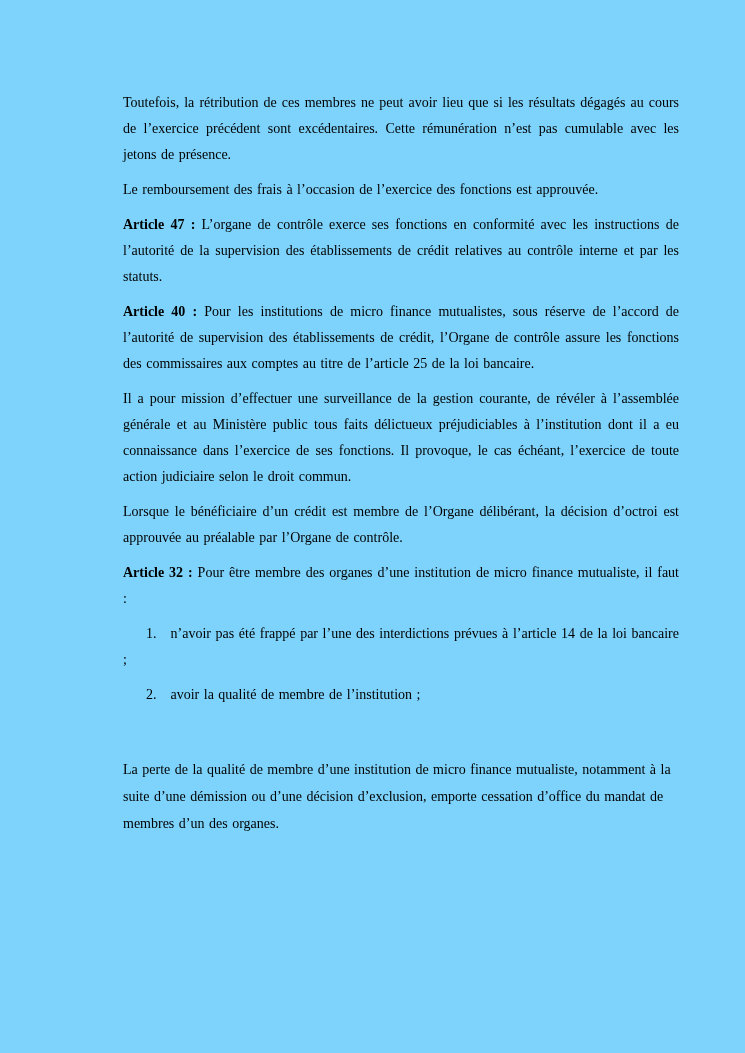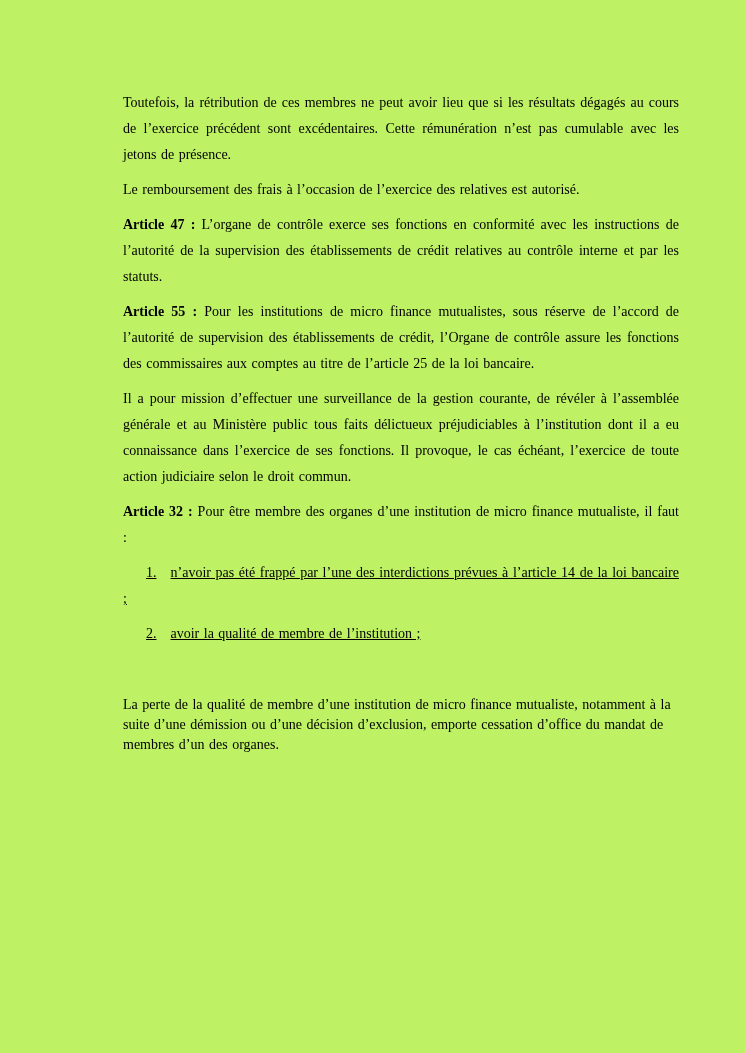--- a/index.html
+++ b/index.html
@@ -8,73 +8,75 @@
     width: 745px;
     height: 1053px;
     font-family: "Liberation Serif", "DejaVu Serif", serif;
     color: #000000;
     overflow: hidden;
   }
   .page {
     width: 745px;
     height: 1053px;
     padding: 90px 66px 0 123px;
-    background: #bef264;
+    background: #7dd3fc;
   }
   .para {
     font-size: 14px;
     line-height: 26px;
     text-align: justify;
     margin-bottom: 9px;
     word-spacing: 1px;
   }
   .para .lead {
     font-weight: bold;
     font-family: Liberation Serif, serif;
   }
   .list-item {
     text-indent: 23px;
-    text-decoration: underline;
   }
   .list-item .num {
     margin-right: 14px;
   }
   .gap-before {
     margin-top: 48px;
   }
   .ragged {
     text-align: left;
-    line-height: 20px;
+    line-height: 27px;
   }
 </style>
 </head>
 <body>
 
 <div class="page">
 
   <p class="para">
     <span>Toutefois, la rétribution de ces membres ne peut avoir lieu que si les résultats dégagés au cours de l’exercice précédent sont excédentaires. Cette rémunération n’est pas cumulable avec les jetons de présence.</span>
   </p>
 
   <p class="para">
-    <span>Le remboursement des frais à l’occasion de l’exercice des relatives est autorisé.</span>
+    <span>Le remboursement des frais à l’occasion de l’exercice des fonctions est approuvée.</span>
   </p>
 
   <p class="para">
     <span class="lead">Article 47 :</span><span> L’organe de contrôle exerce ses fonctions en conformité avec les instructions de l’autorité de la supervision des établissements de crédit relatives au contrôle interne et par les statuts.</span>
   </p>
 
   <p class="para">
-    <span class="lead">Article 55 :</span><span> Pour les institutions de micro finance mutualistes, sous réserve de l’accord de l’autorité de supervision des établissements de crédit, l’Organe de contrôle assure les fonctions des commissaires aux comptes au titre de l’article 25 de la loi bancaire.</span>
+    <span class="lead">Article 40 :</span><span> Pour les institutions de micro finance mutualistes, sous réserve de l’accord de l’autorité de supervision des établissements de crédit, l’Organe de contrôle assure les fonctions des commissaires aux comptes au titre de l’article 25 de la loi bancaire.</span>
   </p>
 
   <p class="para">
     <span>Il a pour mission d’effectuer une surveillance de la gestion courante, de révéler à l’assemblée générale et au Ministère public tous faits délictueux préjudiciables à l’institution dont il a eu connaissance dans l’exercice de ses fonctions. Il provoque, le cas échéant, l’exercice de toute action judiciaire selon le droit commun.</span>
   </p>
 
+  <p class="para">
+    <span>Lorsque le bénéficiaire d’un crédit est membre de l’Organe délibérant, la décision d’octroi est approuvée au préalable par l’Organe de contrôle.</span>
+  </p>
 
   <p class="para">
     <span class="lead">Article 32 :</span><span> Pour être membre des organes d’une institution de micro finance mutualiste, il faut :</span>
   </p>
 
   <p class="para list-item">
     <span class="num">1.</span><span>n’avoir pas été frappé par l’une des interdictions prévues à l’article 14 de la loi bancaire ;</span>
   </p>
 
   <p class="para list-item">

